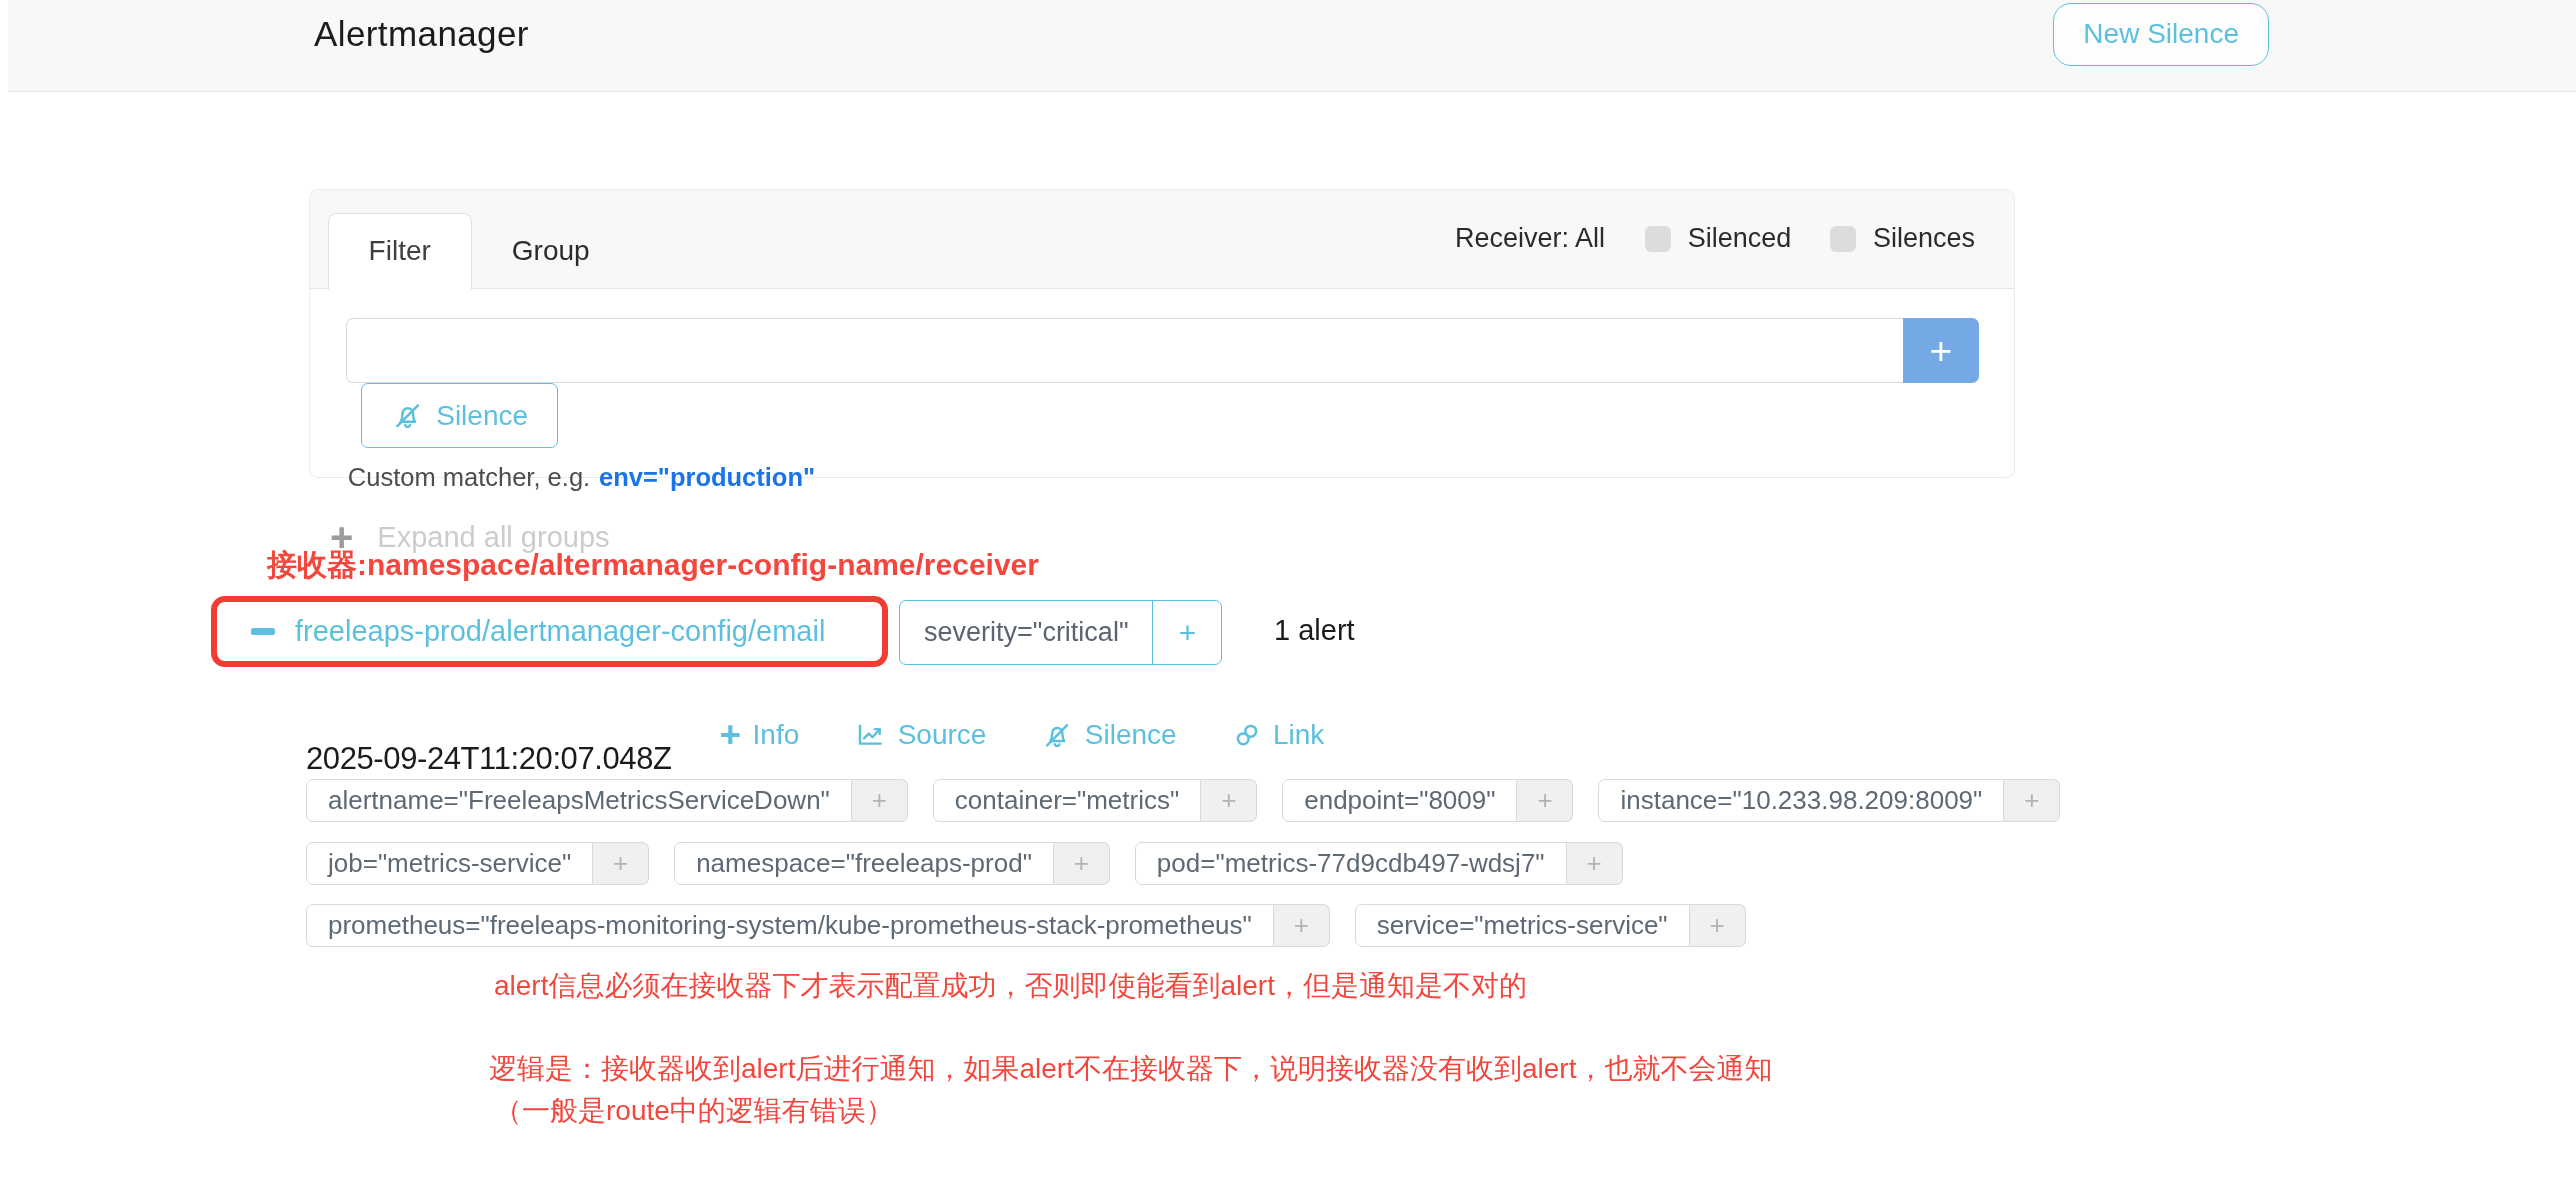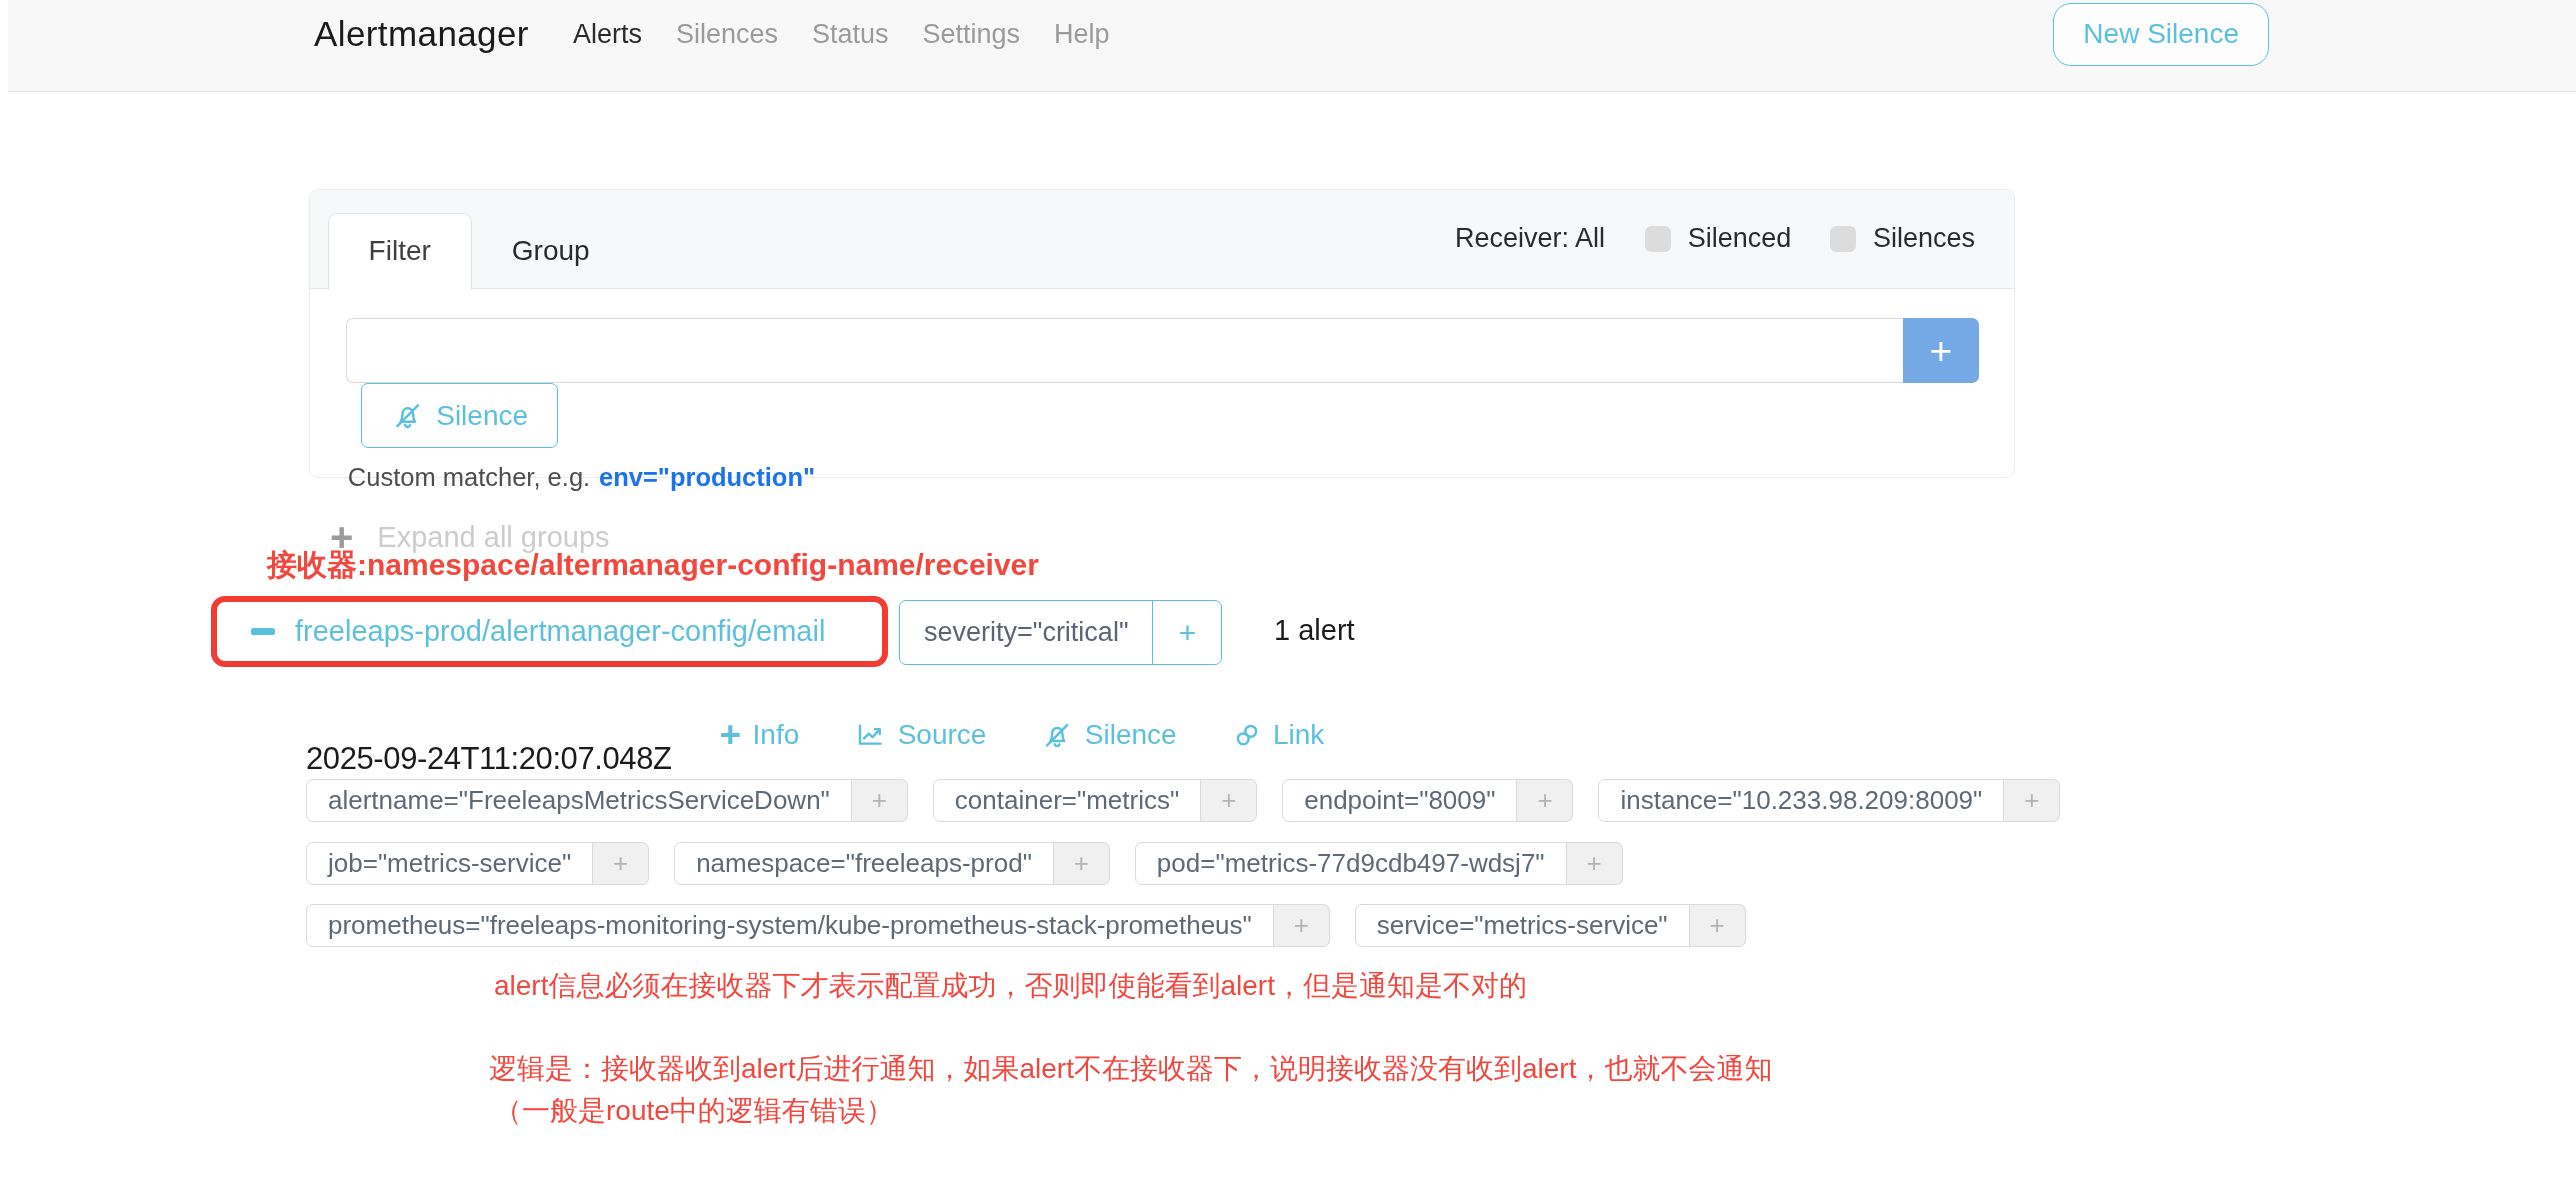--- a/index.html
+++ b/index.html
@@ -115,27 +115,20 @@
   .note { position:absolute; color:#f3473d; font-size:28px; font-weight:500; white-space:nowrap; }
   .note-a  { left:494px; top:967px; }
   .note-b1 { left:489px; top:1050px; }
   .note-b2 { left:494px; top:1092px; }
 </style>
 </head>
 <body>
 
 <div class="navbar">
   <div class="brand">Alertmanager</div>
-  <div class="nav">
-    <span class="nav-item active">Alerts</span>
-    <span class="nav-item">Silences</span>
-    <span class="nav-item">Status</span>
-    <span class="nav-item">Settings</span>
-    <span class="nav-item">Help</span>
-  </div>
   <button class="new-silence">New Silence</button>
 </div>
 
 <div class="filter-card">
   <div class="card-header">
     <div class="tabs">
       <div class="tab active">Filter</div>
       <div class="tab">Group</div>
     </div>
     <div class="header-right">

